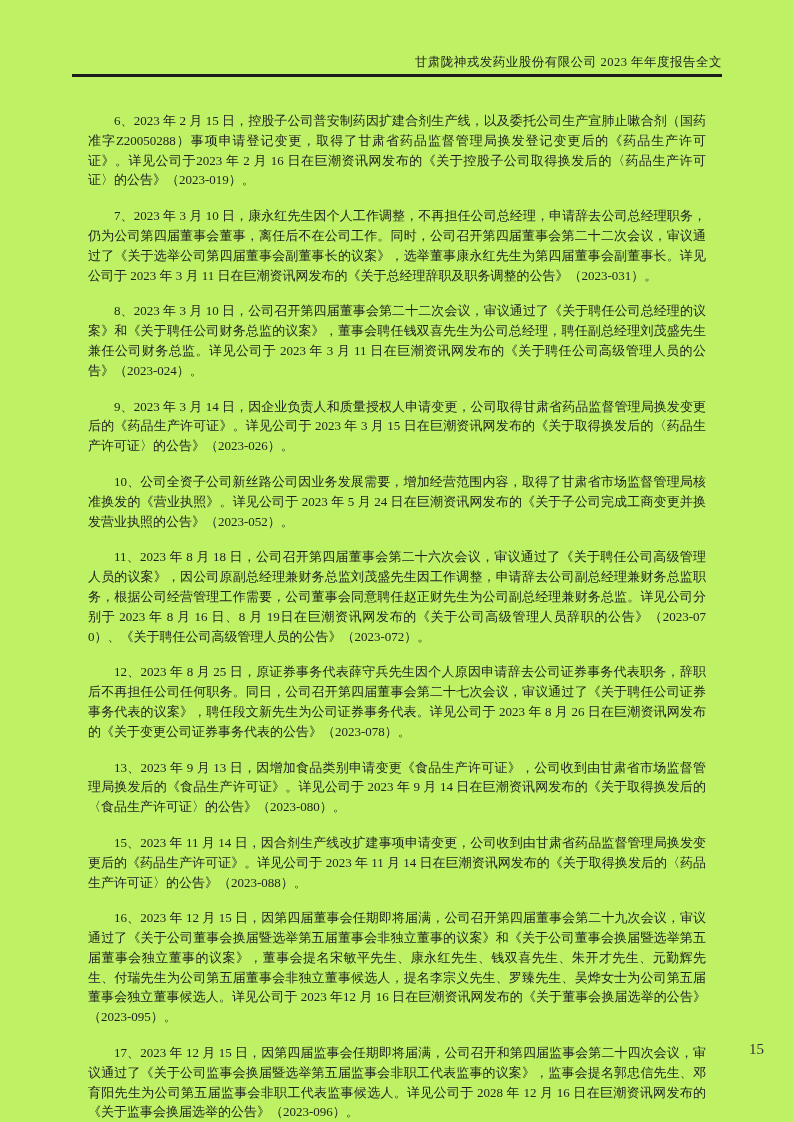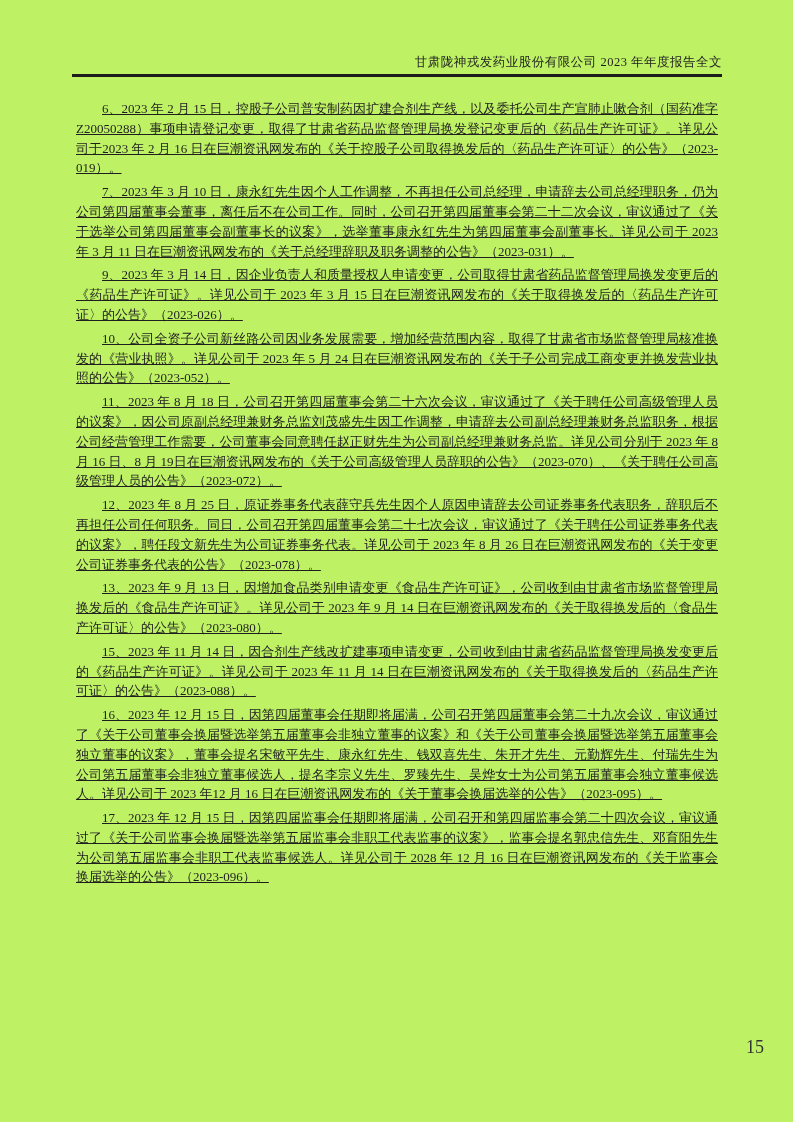--- a/index.html
+++ b/index.html
@@ -44,47 +44,47 @@
     position: absolute;
     top: 95px;
     left: 72px;
     width: 650px;
     font-size: 13px;
     line-height: 19.8px;
     text-align: justify;
     color: #1f1f1f;
   }
   .content p {
-    margin: 4px;
+    margin: 16px;
     padding: 0;
     text-indent: 2em;
     word-break: break-all;
-    text-decoration: underline;
   }
   .page-number {
     position: absolute;
     right: 73px;
     bottom: 64px;
-    font-size: 18px;
+    font-size: 15px;
     color: #333333;
   }
 </style>
 </head>
 <body>
 
 <div class="page">
 
   <div class="header">
     <span>甘肃陇神戎发药业股份有限公司 2023 年年度报告全文</span>
   </div>
   <div class="header-rule"></div>
 
   <div class="content">
     <p>6、2023 年 2 月 15 日，控股子公司普安制药因扩建合剂生产线，以及委托公司生产宣肺止嗽合剂（国药准字Z20050288）事项申请登记变更，取得了甘肃省药品监督管理局换发登记变更后的《药品生产许可证》。详见公司于2023 年 2 月 16 日在巨潮资讯网发布的《关于控股子公司取得换发后的〈药品生产许可证〉的公告》（2023-019）。</p>
     <p>7、2023 年 3 月 10 日，康永红先生因个人工作调整，不再担任公司总经理，申请辞去公司总经理职务，仍为公司第四届董事会董事，离任后不在公司工作。同时，公司召开第四届董事会第二十二次会议，审议通过了《关于选举公司第四届董事会副董事长的议案》，选举董事康永红先生为第四届董事会副董事长。详见公司于 2023 年 3 月 11 日在巨潮资讯网发布的《关于总经理辞职及职务调整的公告》（2023-031）。</p>
+    <p>8、2023 年 3 月 10 日，公司召开第四届董事会第二十二次会议，审议通过了《关于聘任公司总经理的议案》和《关于聘任公司财务总监的议案》，董事会聘任钱双喜先生为公司总经理，聘任副总经理刘茂盛先生兼任公司财务总监。详见公司于 2023 年 3 月 11 日在巨潮资讯网发布的《关于聘任公司高级管理人员的公告》（2023-024）。</p>
     <p>9、2023 年 3 月 14 日，因企业负责人和质量授权人申请变更，公司取得甘肃省药品监督管理局换发变更后的《药品生产许可证》。详见公司于 2023 年 3 月 15 日在巨潮资讯网发布的《关于取得换发后的〈药品生产许可证〉的公告》（2023-026）。</p>
     <p>10、公司全资子公司新丝路公司因业务发展需要，增加经营范围内容，取得了甘肃省市场监督管理局核准换发的《营业执照》。详见公司于 2023 年 5 月 24 日在巨潮资讯网发布的《关于子公司完成工商变更并换发营业执照的公告》（2023-052）。</p>
     <p>11、2023 年 8 月 18 日，公司召开第四届董事会第二十六次会议，审议通过了《关于聘任公司高级管理人员的议案》，因公司原副总经理兼财务总监刘茂盛先生因工作调整，申请辞去公司副总经理兼财务总监职务，根据公司经营管理工作需要，公司董事会同意聘任赵正财先生为公司副总经理兼财务总监。详见公司分别于 2023 年 8 月 16 日、8 月 19日在巨潮资讯网发布的《关于公司高级管理人员辞职的公告》（2023-070）、《关于聘任公司高级管理人员的公告》（2023-072）。</p>
     <p>12、2023 年 8 月 25 日，原证券事务代表薛守兵先生因个人原因申请辞去公司证券事务代表职务，辞职后不再担任公司任何职务。同日，公司召开第四届董事会第二十七次会议，审议通过了《关于聘任公司证券事务代表的议案》，聘任段文新先生为公司证券事务代表。详见公司于 2023 年 8 月 26 日在巨潮资讯网发布的《关于变更公司证券事务代表的公告》（2023-078）。</p>
     <p>13、2023 年 9 月 13 日，因增加食品类别申请变更《食品生产许可证》，公司收到由甘肃省市场监督管理局换发后的《食品生产许可证》。详见公司于 2023 年 9 月 14 日在巨潮资讯网发布的《关于取得换发后的〈食品生产许可证〉的公告》（2023-080）。</p>
     <p>15、2023 年 11 月 14 日，因合剂生产线改扩建事项申请变更，公司收到由甘肃省药品监督管理局换发变更后的《药品生产许可证》。详见公司于 2023 年 11 月 14 日在巨潮资讯网发布的《关于取得换发后的〈药品生产许可证〉的公告》（2023-088）。</p>
     <p>16、2023 年 12 月 15 日，因第四届董事会任期即将届满，公司召开第四届董事会第二十九次会议，审议通过了《关于公司董事会换届暨选举第五届董事会非独立董事的议案》和《关于公司董事会换届暨选举第五届董事会独立董事的议案》，董事会提名宋敏平先生、康永红先生、钱双喜先生、朱开才先生、元勤辉先生、付瑞先生为公司第五届董事会非独立董事候选人，提名李宗义先生、罗臻先生、吴烨女士为公司第五届董事会独立董事候选人。详见公司于 2023 年12 月 16 日在巨潮资讯网发布的《关于董事会换届选举的公告》（2023-095）。</p>
     <p>17、2023 年 12 月 15 日，因第四届监事会任期即将届满，公司召开和第四届监事会第二十四次会议，审议通过了《关于公司监事会换届暨选举第五届监事会非职工代表监事的议案》，监事会提名郭忠信先生、邓育阳先生为公司第五届监事会非职工代表监事候选人。详见公司于 2028 年 12 月 16 日在巨潮资讯网发布的《关于监事会换届选举的公告》（2023-096）。</p>
   </div>
 

